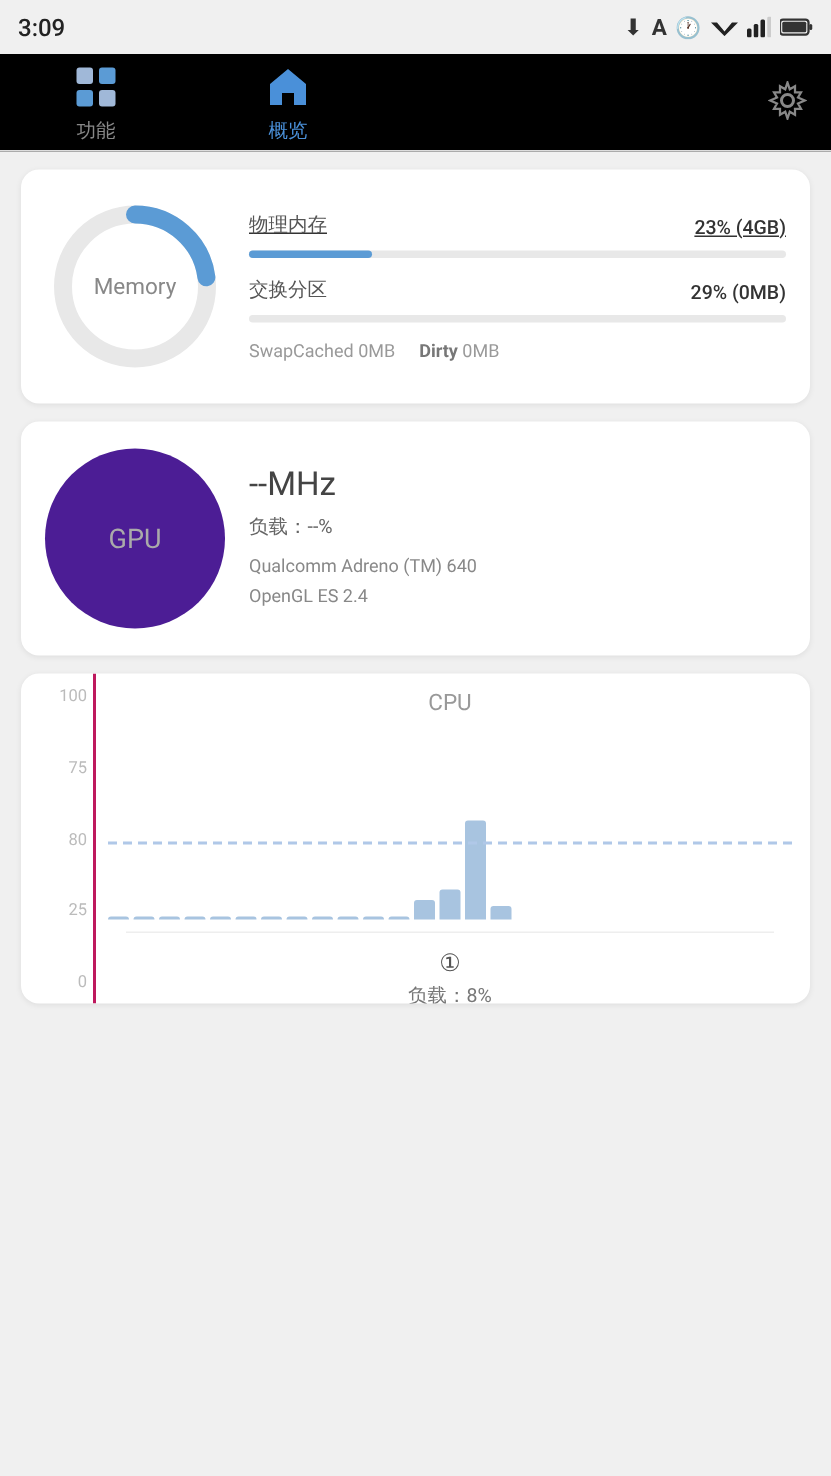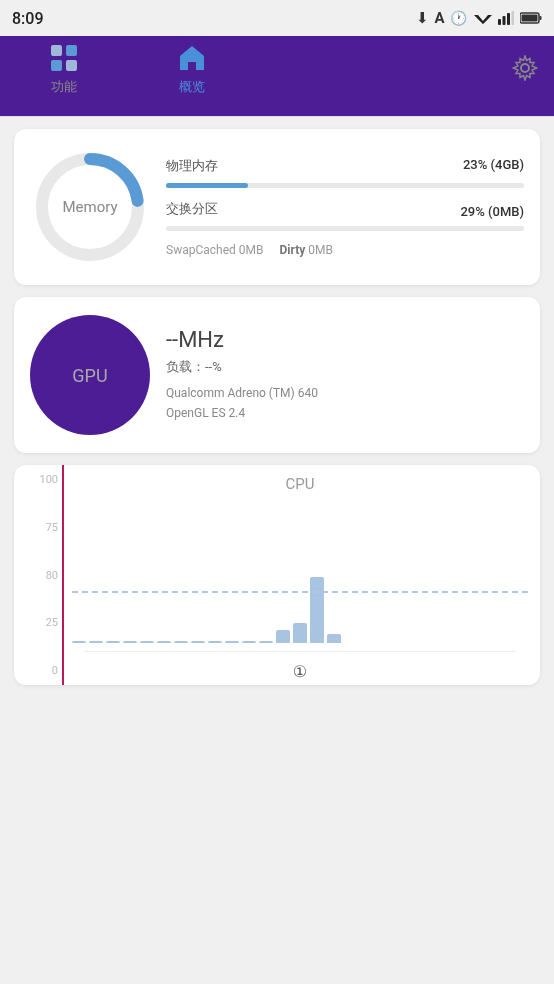--- a/index.html
+++ b/index.html
@@ -29,22 +29,22 @@
     .status-icons {
       display: flex;
       align-items: center;
       gap: 6px;
     }
 
     
     .nav-bar {
       display: flex;
       align-items: center;
-      background: #4c1d95;
-      padding: 6px 0 20px 0;
+      background: #000000;
+      padding: 6px 0 4px 0;
       border-bottom: 1px solid #ddd;
     }
     .nav-item {
       flex: 1;
       display: flex;
       flex-direction: column;
       align-items: center;
       gap: 4px;
       cursor: pointer;
     }
@@ -196,21 +196,21 @@
     }
     .cpu-main {
       flex: 1;
       padding: 10px 12px 0 8px;
       position: relative;
     }
     .cpu-title {
       text-align: center;
       font-size: 15px;
       color: #999;
-      margin-bottom: 20px;
+      margin-bottom: 6px;
     }
     .cpu-graph {
       position: relative;
       height: 130px;
       width: 100%;
     }
     .cpu-dashed-line {
       position: absolute;
       top: 60%;
       left: 0; right: 0;
@@ -249,21 +249,21 @@
 
     
     svg.donut {
       transform: rotate(-90deg);
     }
   </style>
 </head>
 <body>
 
 <div class="status-bar">
-  <span class="status-time">8:09</span>
+  <span class="status-time">3:09</span>
   <div class="status-icons">
 
     <span style="font-size:15px;">⬇</span>
 
     <span style="font-size:15px; font-weight:bold;">A</span>
 
     <span style="font-size:14px;">🕐</span>
 
     <svg width="18" height="14" viewBox="0 0 18 14">
       <polygon points="9,13 18,4 14,4 9,10 4,4 0,4" fill="#222"></polygon>
@@ -323,21 +323,21 @@
   <div class="donut-wrap">
     <svg class="donut" width="120" height="120" viewBox="0 0 120 120">
       <circle cx="60" cy="60" r="48" fill="none" stroke="#e8e8e8" stroke-width="12"></circle>
       <circle cx="60" cy="60" r="48" fill="none" stroke="#5b9bd5" stroke-width="12" stroke-dasharray="69.08 232.05" stroke-linecap="round"></circle>
     </svg>
     <span class="donut-label">Memory</span>
   </div>
 
   <div class="memory-info">
     <div class="mem-row">
-      <div style="display:flex; justify-content:space-between; align-items:flex-start; margin-bottom:3px;">
+      <div style="display:flex; justify-content:space-between; align-items:center; margin-bottom:3px;text-decoration:underline;">
         <span class="mem-row-title">物理内存</span>
         <span class="mem-row-value">23% (4GB)</span>
       </div>
       <div class="progress-bar-bg">
         <div class="progress-bar-fill" style="width:23%;"></div>
       </div>
     </div>
 
     <div class="mem-row">
       <div style="display:flex; justify-content:space-between; align-items:center; margin-bottom:3px;">

